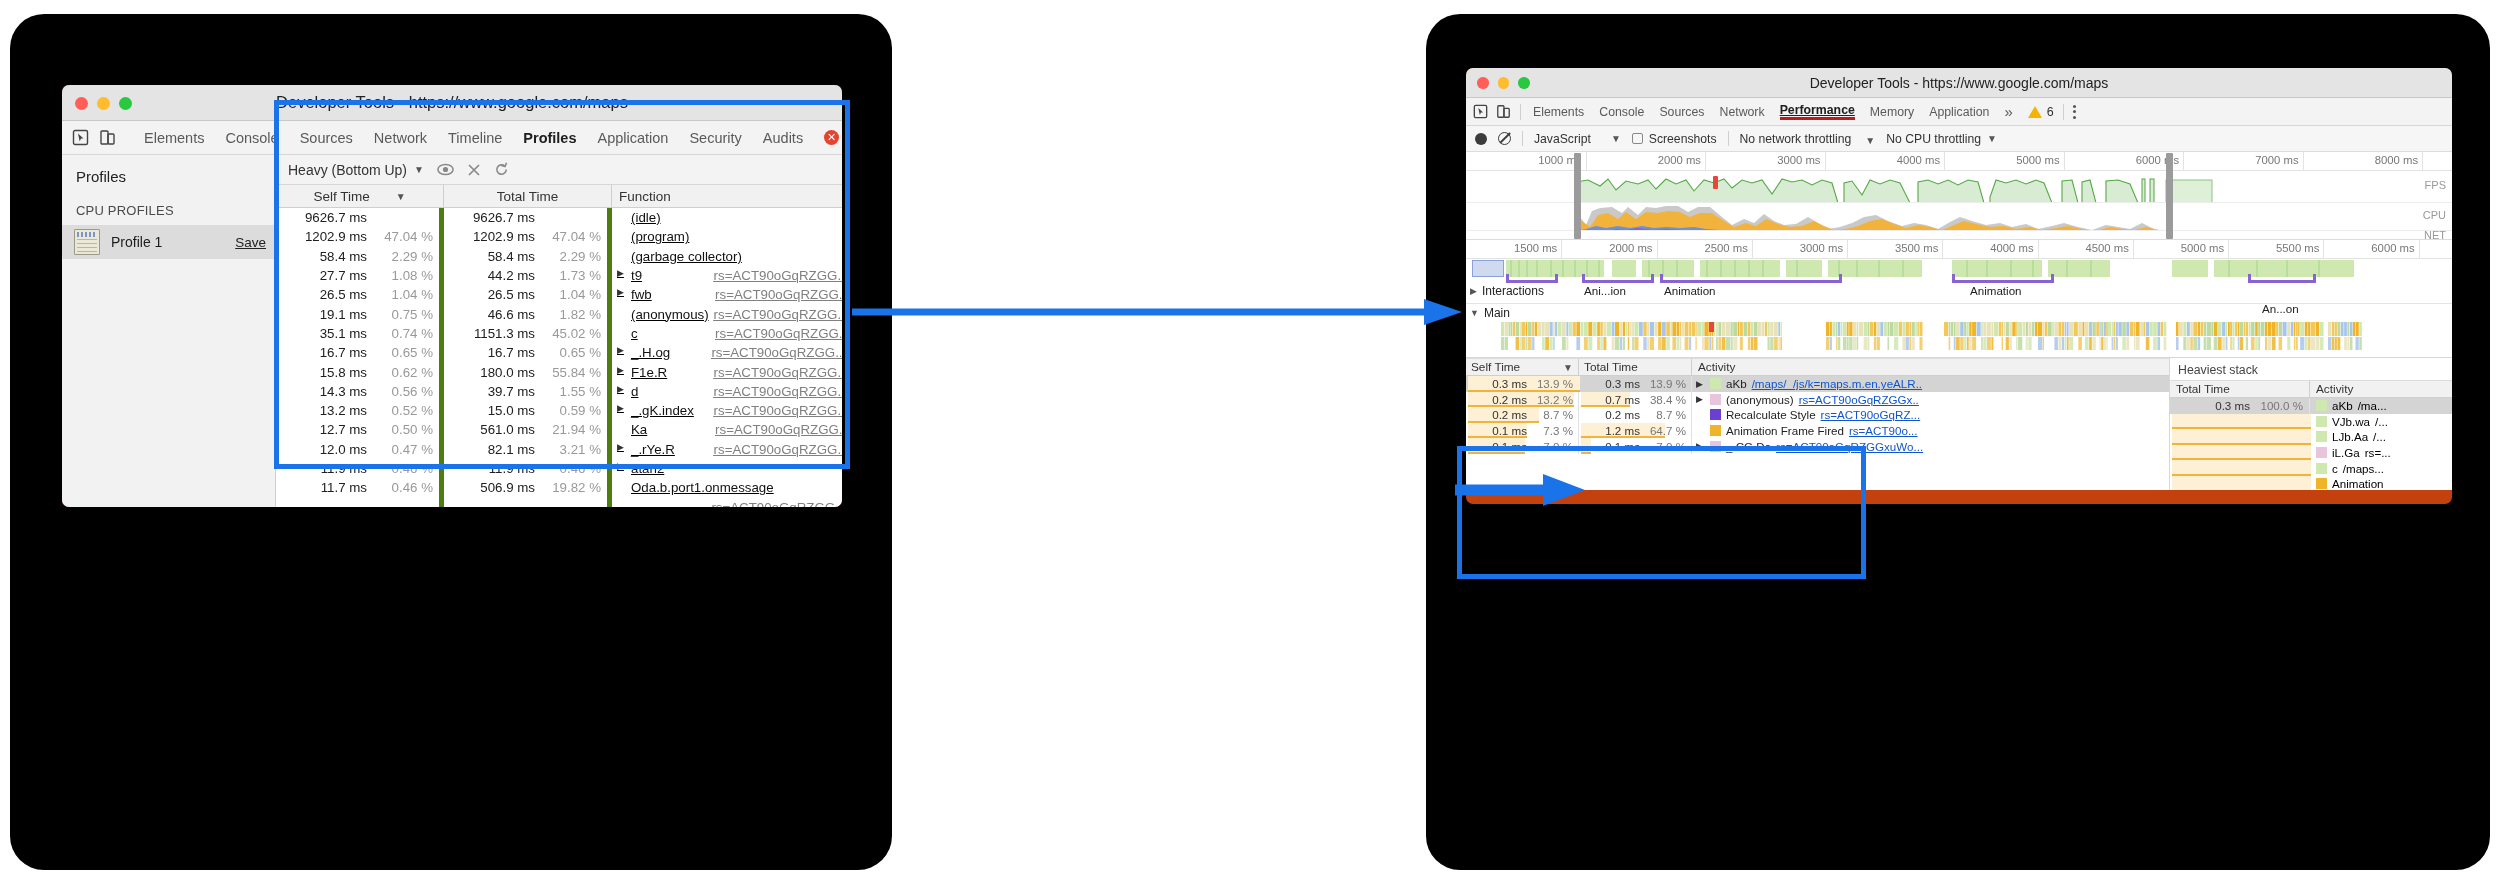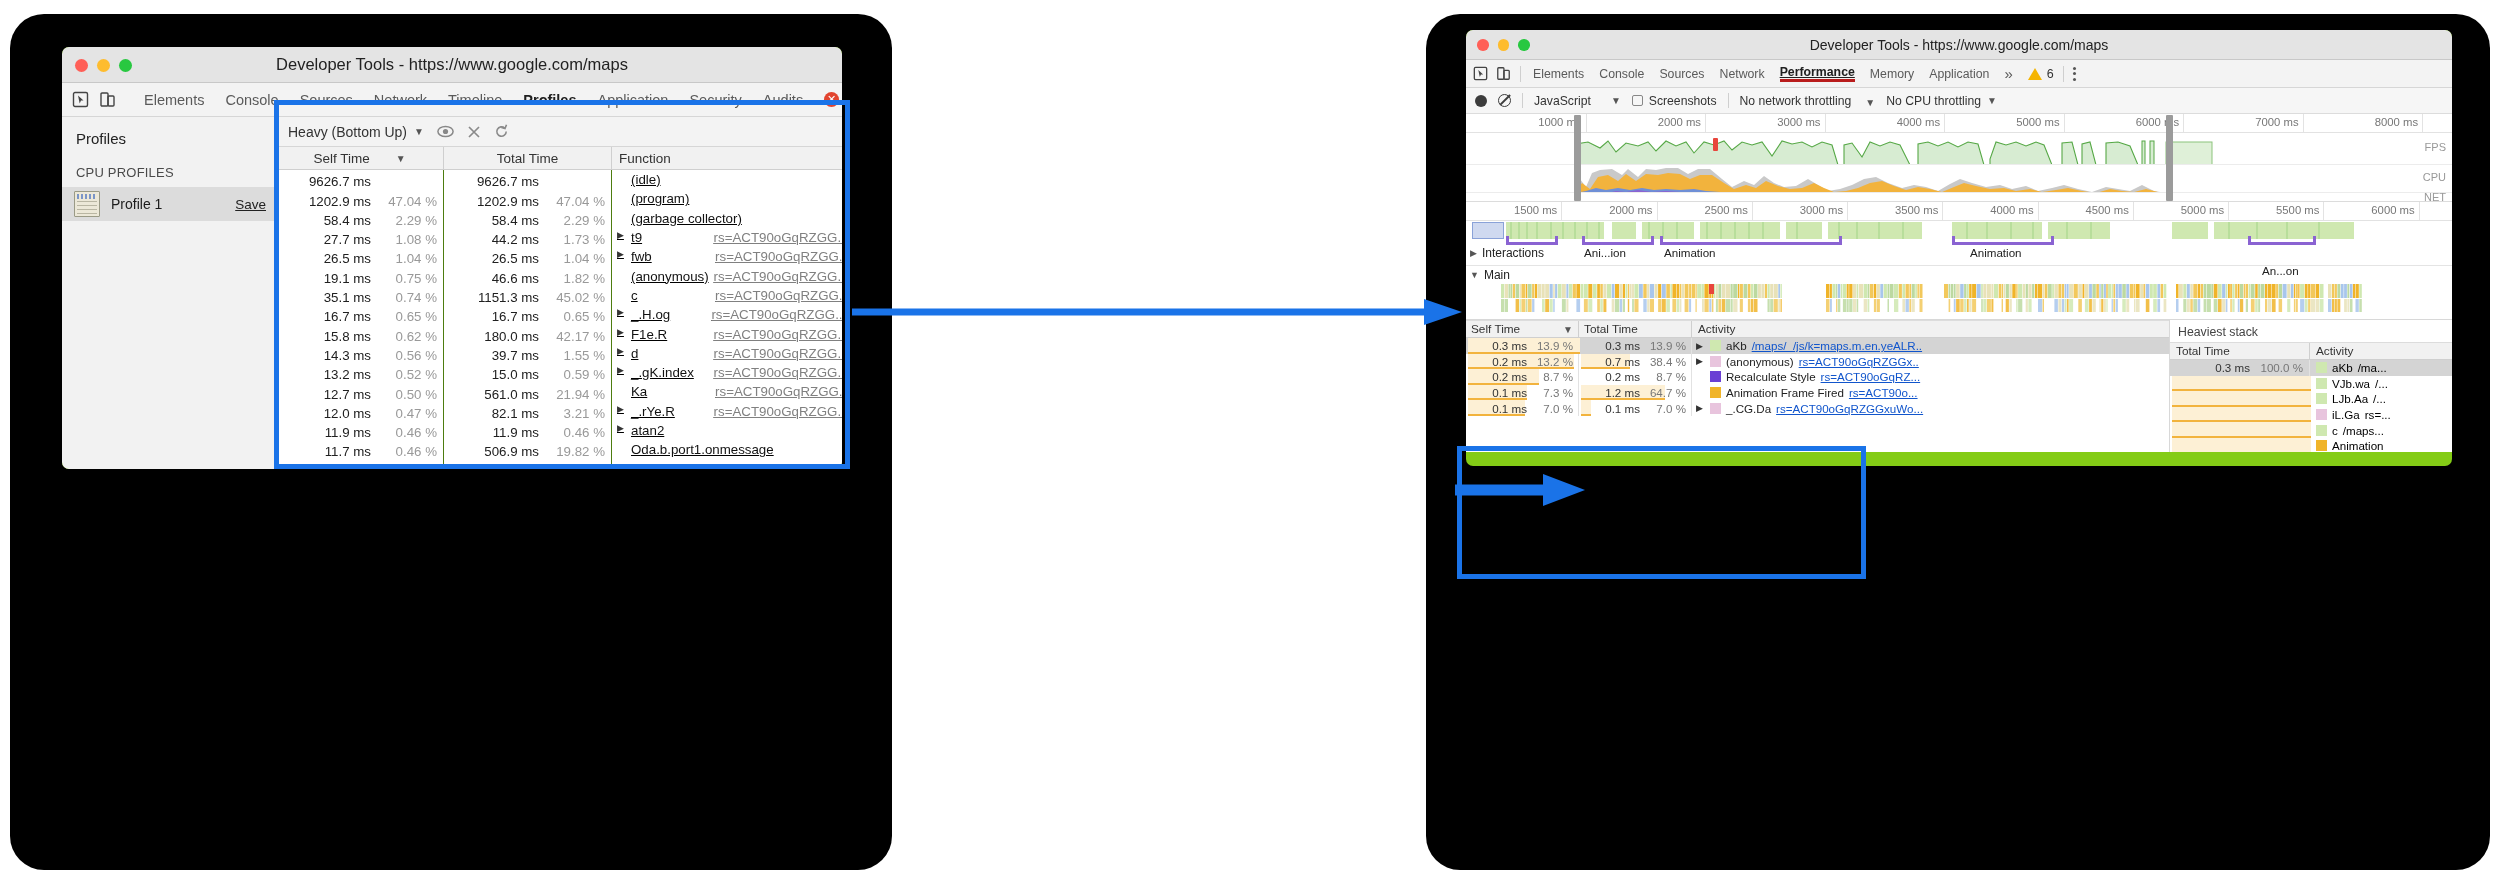--- a/index.html
+++ b/index.html
@@ -12,22 +12,22 @@
   .stage { position: relative; width: 2500px; height: 882px; background: #fff; }
 
   
   .backdrop {
     position: absolute; background: #000; border-radius: 34px;
   }
   #backdrop-left  { left: 10px;   top: 14px;  width: 882px;  height: 856px; }
   #backdrop-right { left: 1426px; top: 14px;  width: 1064px; height: 856px; }
 
   
-  .window { position: absolute; background: #84cc16; border-radius: 7px; overflow: hidden;
-            box-shadow: 0 2px 10px rgba(0,0,0,.35); }
+  .window { position: absolute; background: #c2410c; border-radius: 7px; overflow: hidden;
+            box-shadow: 0 2px 10px rgba(0,0,0,.35); margin-top: 38px; }
   .titlebar { position: relative; background: #e4e4e4;
               border-bottom: 1px solid #c8c8c8; display: flex; align-items: center; }
   .lights { display: flex; gap: 9px; position: absolute; }
   .light { border-radius: 50%; display: block; }
   .l-red { background: #ff5f57; }
   .l-yellow { background: #febc2e; }
   .l-green { background: #28c840; }
   .title { width: 100%; text-align: center; color: #222; font-weight: 400; }
 
   .tabbar { display: flex; align-items: center; background: #f3f3f3;
@@ -71,22 +71,22 @@
   .grid-head { display: flex; background: #f1f1f1; border-bottom: 1px solid #cfcfcf;
                height: 23px; align-items: center; font-size: 13.5px; color: #333; }
   .gh-self  { width: 168px; text-align: center; border-right: 1px solid #cfcfcf;
               display:flex; align-items:center; justify-content:center; gap: 26px; height: 100%; }
   .gh-total { width: 168px; text-align: center; border-right: 1px solid #cfcfcf; height:100%;
               display:flex; align-items:center; justify-content:center; }
   .gh-func  { flex: 1; padding-left: 7px; }
 
   .grid-body { flex: 1; overflow: hidden; }
   .grow { display: flex; height: 19.3px; font-size: 13.3px; align-items: center; }
-  .c-self, .c-total { width: 168px; display: flex; justify-content: flex-end; align-items: flex-end;
-                      border-right: 1px solid #4d7c0f; height: 100%; padding-right: 6px; }
+  .c-self, .c-total { width: 168px; display: flex; justify-content: flex-end; align-items: center;
+                      border-right: 5px solid #4d7c0f; height: 100%; padding-right: 6px; }
   .c-self .v, .c-total .v { color: #202020; }
   .c-self .p, .c-total .p { color: #999; width: 66px; text-align: right; }
   .c-func { flex: 1; display: flex; padding-left: 5px; gap: 5px;
             white-space: nowrap; overflow: hidden; text-decoration: underline; }
   .tri { color: #333; font-size: 9px; width: 9px; }
   .fn { color: #111; }
   .url { color: #808080; text-decoration: underline; margin-left: auto; padding-right: 4px; }
 
   
   #win-right { left: 1466px; top: 30px; width: 986px; height: 436px; }
@@ -402,21 +402,21 @@
                 <span class="url">rs=ACT90oGqRZGG...wVKUIgM95Hw:78</span>
               </div>
             </div>
             <div class="grow">
               <div class="c-self">
                 <span class="v">15.8 ms</span>
                 <span class="p">0.62 %</span>
               </div>
               <div class="c-total">
                 <span class="v">180.0 ms</span>
-                <span class="p">42.17 %</span>
+                <span class="p">55.84 %</span>
               </div>
               <div class="c-func">
                 <span class="tri">▶</span>
                 <span class="fn">F1e.R</span>
                 <span class="url">rs=ACT90oGqRZGG...VKUIgM95Hw:838</span>
               </div>
             </div>
             <div class="grow">
               <div class="c-self">
                 <span class="v">14.3 ms</span>

